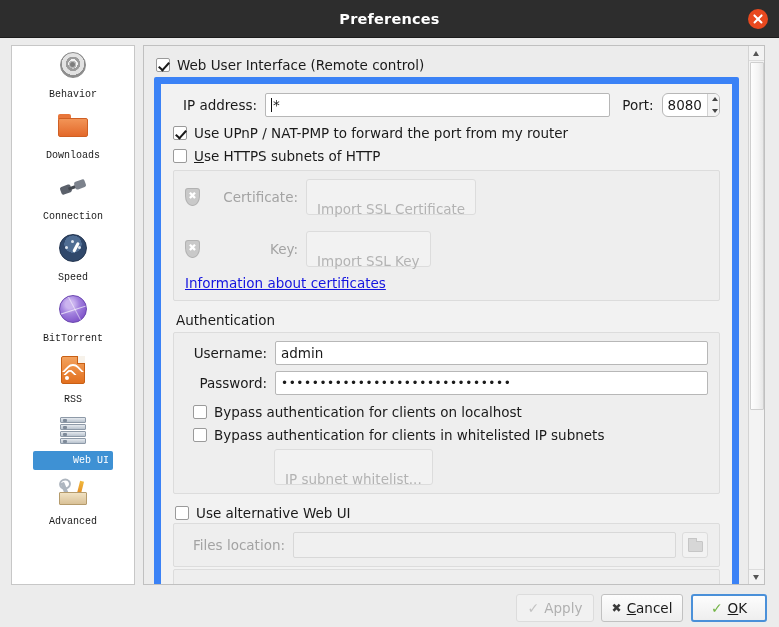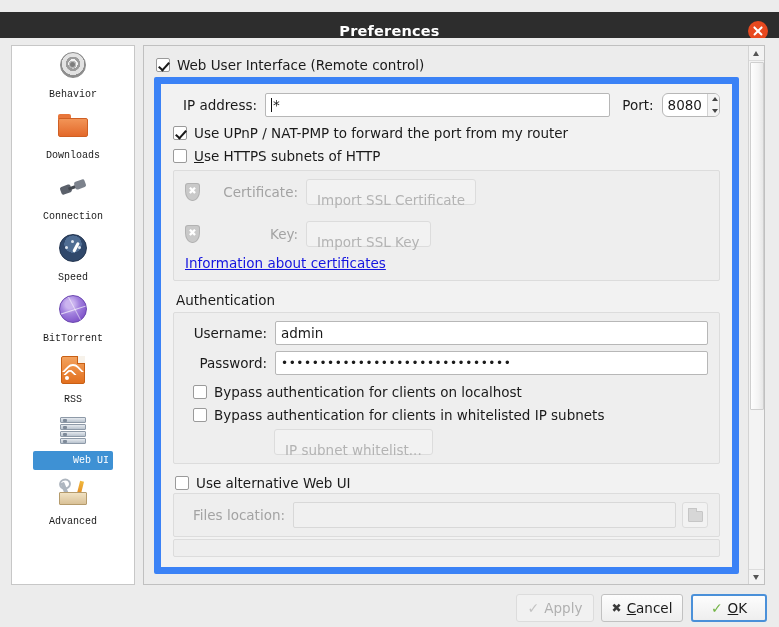--- a/index.html
+++ b/index.html
@@ -6,21 +6,21 @@
   html, body {
     margin: 0; padding: 0;
     width: 779px; height: 627px;
     overflow: hidden;
     font-family: "DejaVu Sans", "Liberation Sans", sans-serif;
   }
   body { background: #ececec; }
 
   
   .titlebar {
-    position: absolute; left: 0; top: 12px; width: 779px; height: 38px;
+    position: absolute; left: 0; top: 0; width: 779px; height: 38px;
     background: #2d2d2d;
     border-bottom: 1px solid #1c1c1c;
   }
   .titlebar-text {
     position: absolute; left: 0; top: 0; width: 779px; height: 38px;
     line-height: 38px; text-align: center;
     color: #ffffff; font-size: 14.5px; font-weight: bold;
     letter-spacing: 0.2px;
   }
   .close-btn {
@@ -285,21 +285,21 @@
     content: ""; position: absolute; left: 4px;
     border-left: 3.5px solid transparent; border-right: 3.5px solid transparent;
   }
   .spin .btns .u::after { top: 3px; border-bottom: 4px solid #444; }
   .spin .btns .d::after { bottom: 3px; border-top: 4px solid #444; }
 
   .btn {
     border: 1px solid #c4c4c4; border-radius: 3px;
     background: linear-gradient(#fdfdfd, #efefef);
     font-size: 13.5px; color: #1a1a1a; height: 26px; line-height: 24px;
-    padding: 8px 10px; cursor: pointer; white-space: nowrap;
+    padding: 17px 10px; cursor: pointer; white-space: nowrap;
   }
   .btn.disabled {
     color: #b3b3b3; background: #f2f2f2; border-color: #dcdcdc; cursor: default;
   }
 
   .shield {
     width: 15px; height: 18px; flex: 0 0 auto;
     background: #c9c9c9; border: 1px solid #b2b2b2;
     border-radius: 3px 3px 7px 7px / 3px 3px 10px 10px;
     position: relative;

